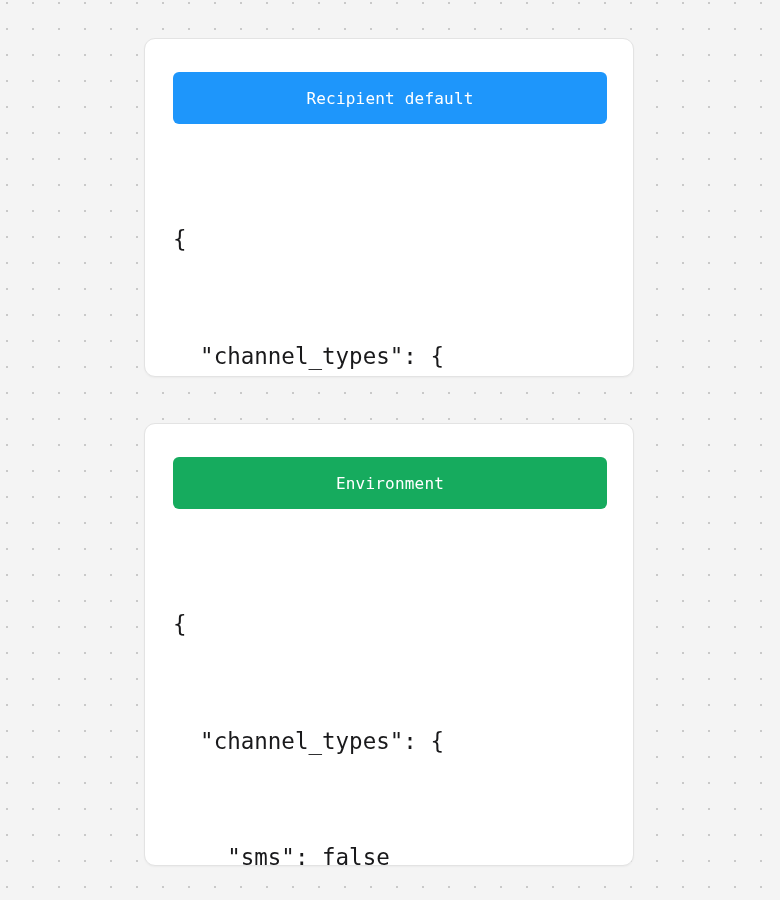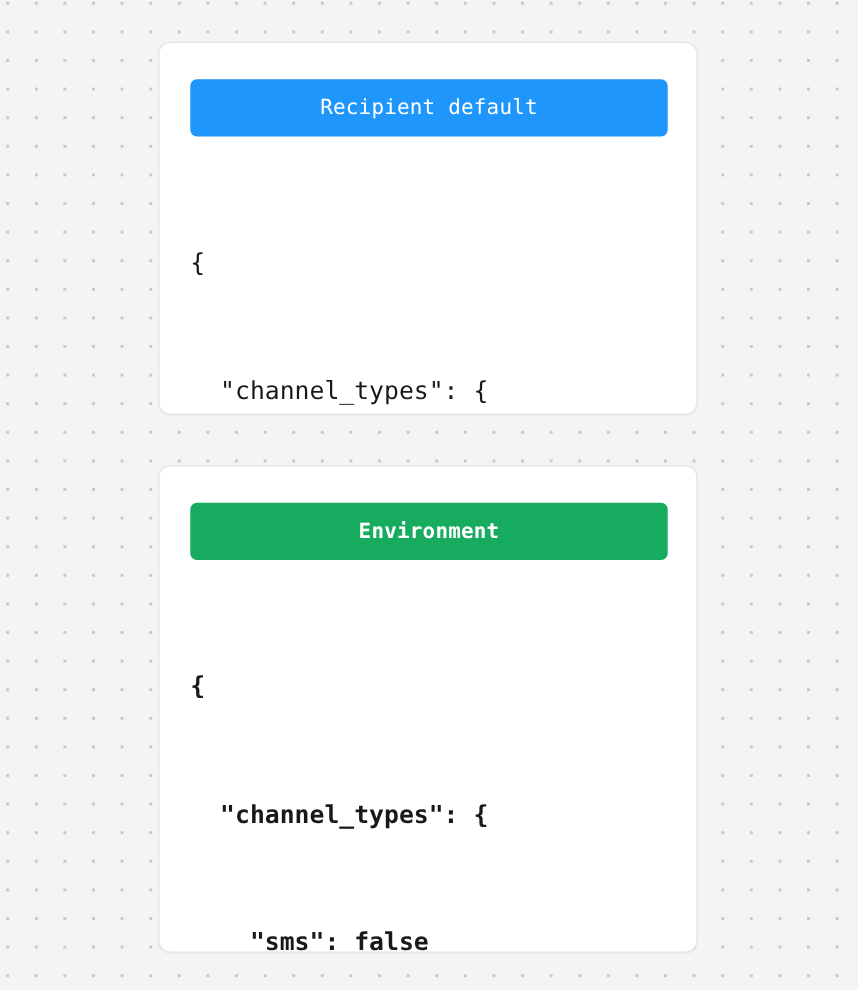--- a/index.html
+++ b/index.html
@@ -42,35 +42,34 @@
     top: 38px;
     width: 490px;
     height: 339px;
   }
 
   .card-environment {
     left: 144px;
     top: 423px;
     width: 490px;
     height: 443px;
-    font-weight: bold;
   }
 
   .card-header {
     position: absolute;
     left: 28px;
     top: 33px;
     width: 434px;
     height: 52px;
     border-radius: 6px;
     display: flex;
     align-items: center;
     justify-content: center;
     color: #ffffff;
-    font-size: 19px;
+    font-size: 16px;
     letter-spacing: 0.2px;
     font-family: "DejaVu Sans Mono", "Liberation Mono", monospace;
     user-select: none;
   }
 
   .header-blue { background-color: #1e96fb; }
   .header-green { background-color: #16ab5e; }
 
   .card-body {
     position: absolute;

